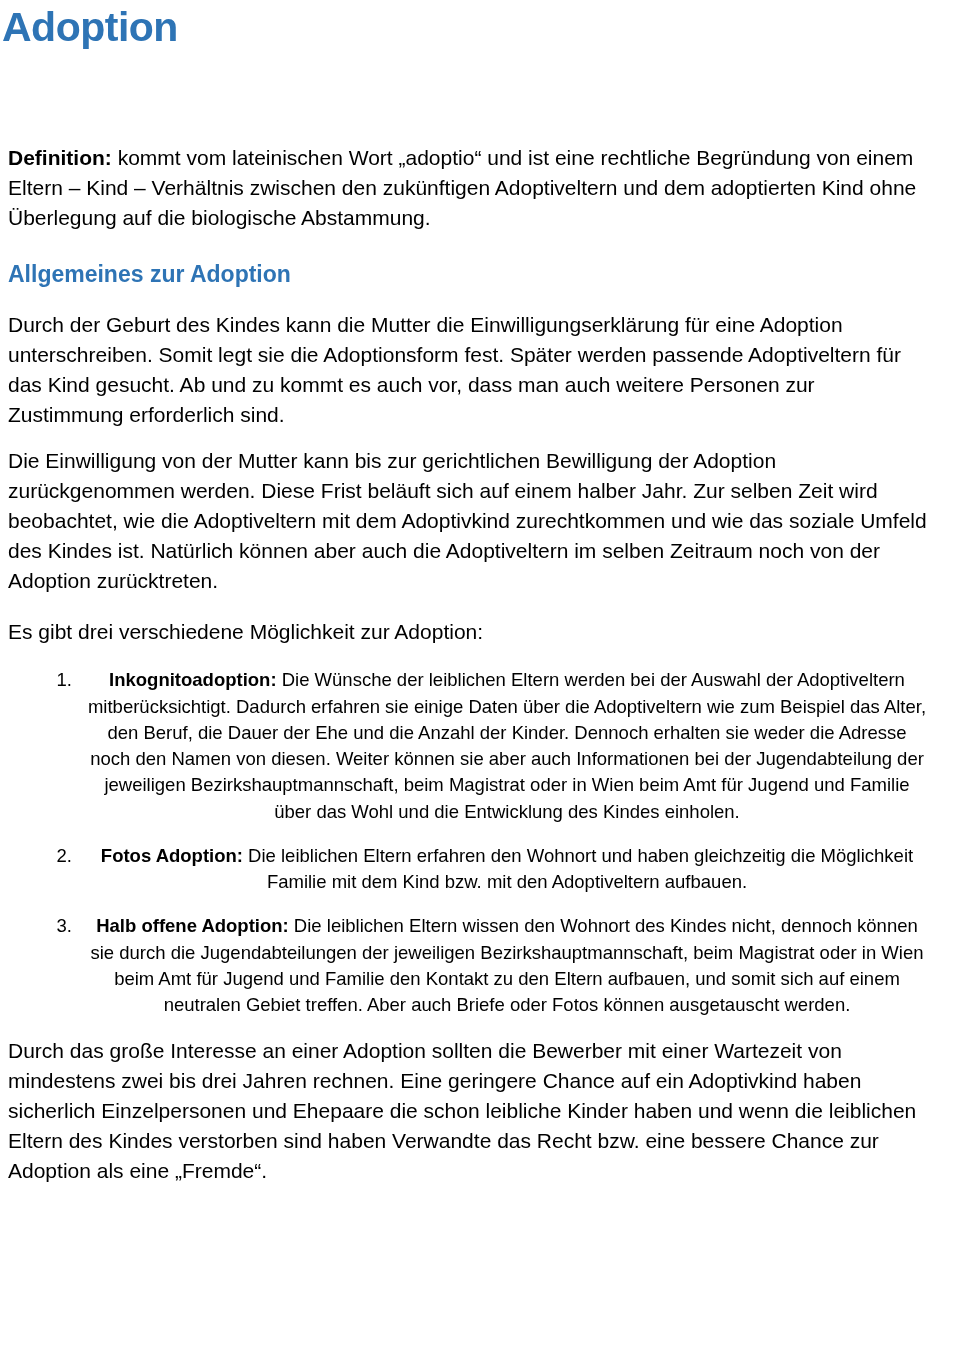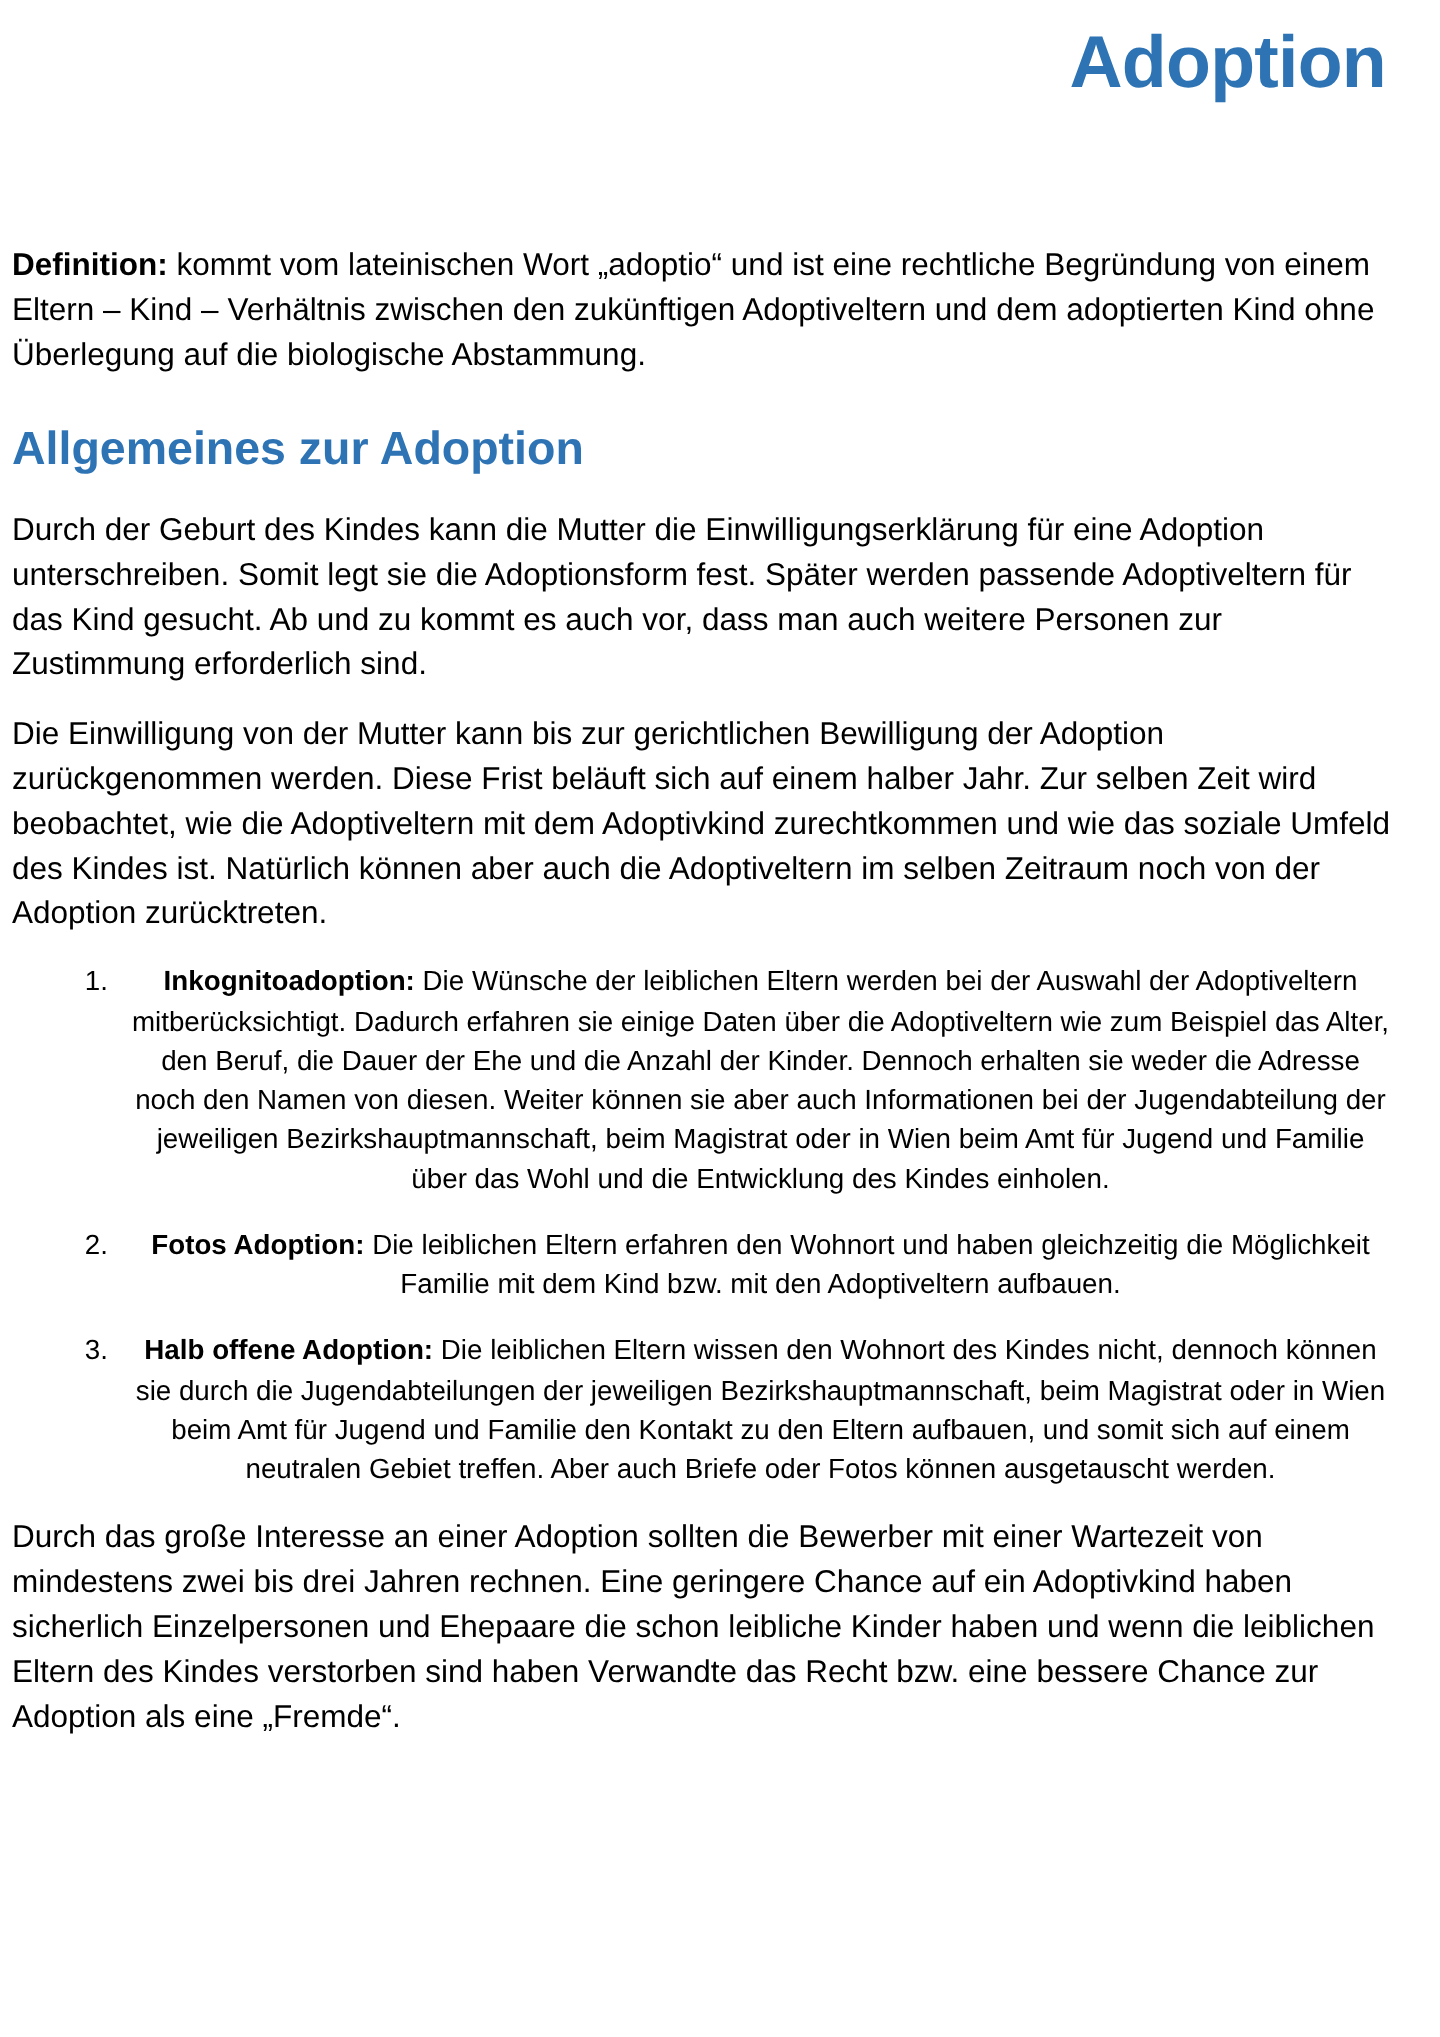--- a/index.html
+++ b/index.html
@@ -14,26 +14,26 @@
     color: #000000;
   }
   .page {
     width: 960px;
     min-height: 1358px;
     box-sizing: border-box;
     padding: 0 24px 0 0;
     position: relative;
   }
   .doc-title {
-    font-size: 49px;
+    font-size: 41px;
     font-weight: bold;
     color: #2e74b5;
-    text-align: right;
+    text-align: left;
     letter-spacing: -0.5px;
-    margin: 12px;
+    margin: 2px;
     padding-top: 2px;
     line-height: 1.15;
   }
   .content {
     padding-left: 8px;
     padding-right: 8px;
   }
   p {
     margin: 0;
     font-size: 21px;
@@ -44,21 +44,21 @@
     margin-bottom: 17px;
   }
   .definition {
     margin-top: 92px;
     margin-bottom: 6px;
   }
   .definition b {
     font-weight: bold;
   }
   .section-heading {
-    font-size: 31px;
+    font-size: 23px;
     font-weight: bold;
     color: #2e74b5;
     margin: 28px 0 22px 0;
     line-height: 1.2;
   }
   ol.items {
     margin: 0;
     padding-left: 0;
     list-style: none;
     counter-reset: item;
@@ -103,20 +103,21 @@
 
     <p class="para-block definition"><b>Definition:</b><span> kommt vom lateinischen Wort „adoptio“ und ist eine rechtliche Begründung von einem Eltern – Kind – Verhältnis zwischen den zukünftigen Adoptiveltern und dem adoptierten Kind ohne Überlegung auf die biologische Abstammung.</span></p>
 
     <h2 class="section-heading">Allgemeines zur Adoption</h2>
 
     <p class="para-block">Durch der Geburt des Kindes kann die Mutter die Einwilligungserklärung für eine Adoption unterschreiben. Somit legt sie die Adoptionsform fest. Später werden passende Adoptiveltern für das Kind gesucht. Ab und zu kommt es auch vor, dass man auch weitere Personen zur Zustimmung erforderlich sind.</p>
 
     <p class="para-block">Die Einwilligung von der Mutter kann bis zur gerichtlichen Bewilligung der Adoption zurückgenommen werden. Diese Frist beläuft sich auf einem halber Jahr. Zur selben Zeit wird beobachtet, wie die Adoptiveltern mit dem Adoptivkind zurechtkommen und wie das soziale Umfeld des Kindes ist. Natürlich können aber auch die Adoptiveltern im selben Zeitraum noch von der Adoption zurücktreten.</p>
 
 
+    <p class="list-intro">Es gibt drei verschiedene Möglichkeit zur Adoption:</p>
 
     <ol class="items">
       <li><b>Inkognitoadoption:</b><span> Die Wünsche der leiblichen Eltern werden bei der Auswahl der Adoptiveltern mitberücksichtigt. Dadurch erfahren sie einige Daten über die Adoptiveltern wie zum Beispiel das Alter, den Beruf, die Dauer der Ehe und die Anzahl der Kinder. Dennoch erhalten sie weder die Adresse noch den Namen von diesen. Weiter können sie aber auch Informationen bei der Jugendabteilung der jeweiligen Bezirkshauptmannschaft, beim Magistrat oder in Wien beim Amt für Jugend und Familie über das Wohl und die Entwicklung des Kindes einholen.</span></li>
       <li><b>Fotos Adoption:</b><span> Die leiblichen Eltern erfahren den Wohnort und haben gleichzeitig die Möglichkeit Familie mit dem Kind bzw. mit den Adoptiveltern aufbauen.</span></li>
       <li><b>Halb offene Adoption:</b><span> Die leiblichen Eltern wissen den Wohnort des Kindes nicht, dennoch können sie durch die Jugendabteilungen der jeweiligen Bezirkshauptmannschaft, beim Magistrat oder in Wien beim Amt für Jugend und Familie den Kontakt zu den Eltern aufbauen, und somit sich auf einem neutralen Gebiet treffen. Aber auch Briefe oder Fotos können ausgetauscht werden.</span></li>
     </ol>
 
     <p class="tail-block">Durch das große Interesse an einer Adoption sollten die Bewerber mit einer Wartezeit von mindestens zwei bis drei Jahren rechnen. Eine geringere Chance auf ein Adoptivkind haben sicherlich Einzelpersonen und Ehepaare die schon leibliche Kinder haben und wenn die leiblichen Eltern des Kindes verstorben sind haben Verwandte das Recht bzw. eine bessere Chance zur Adoption als eine „Fremde“.</p>
 
   </div>

